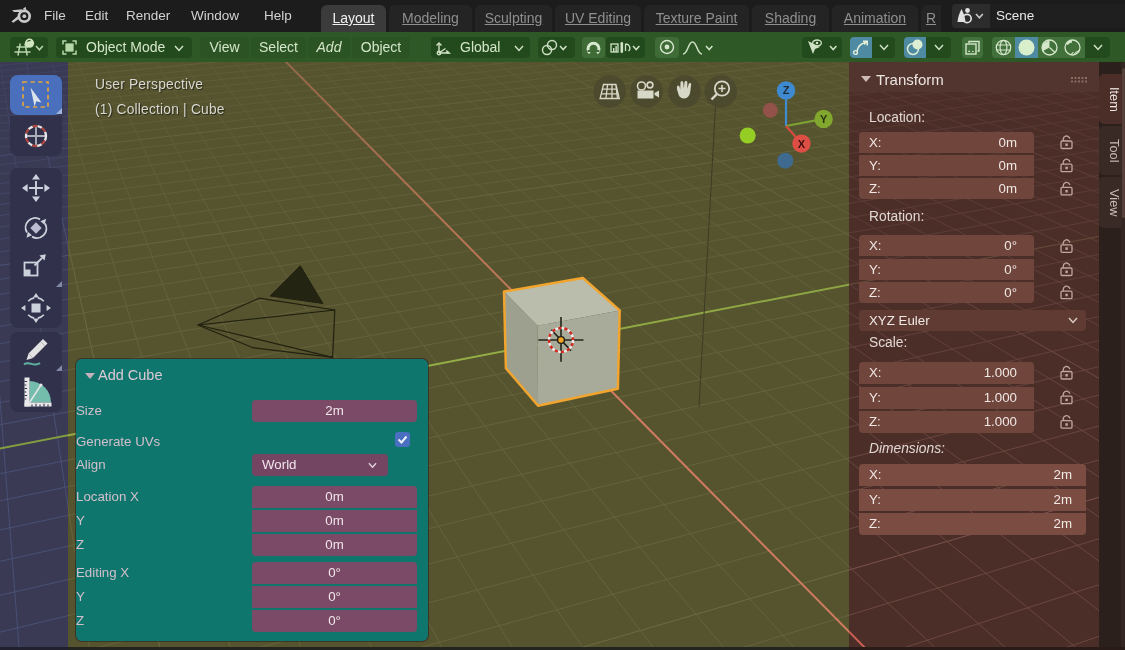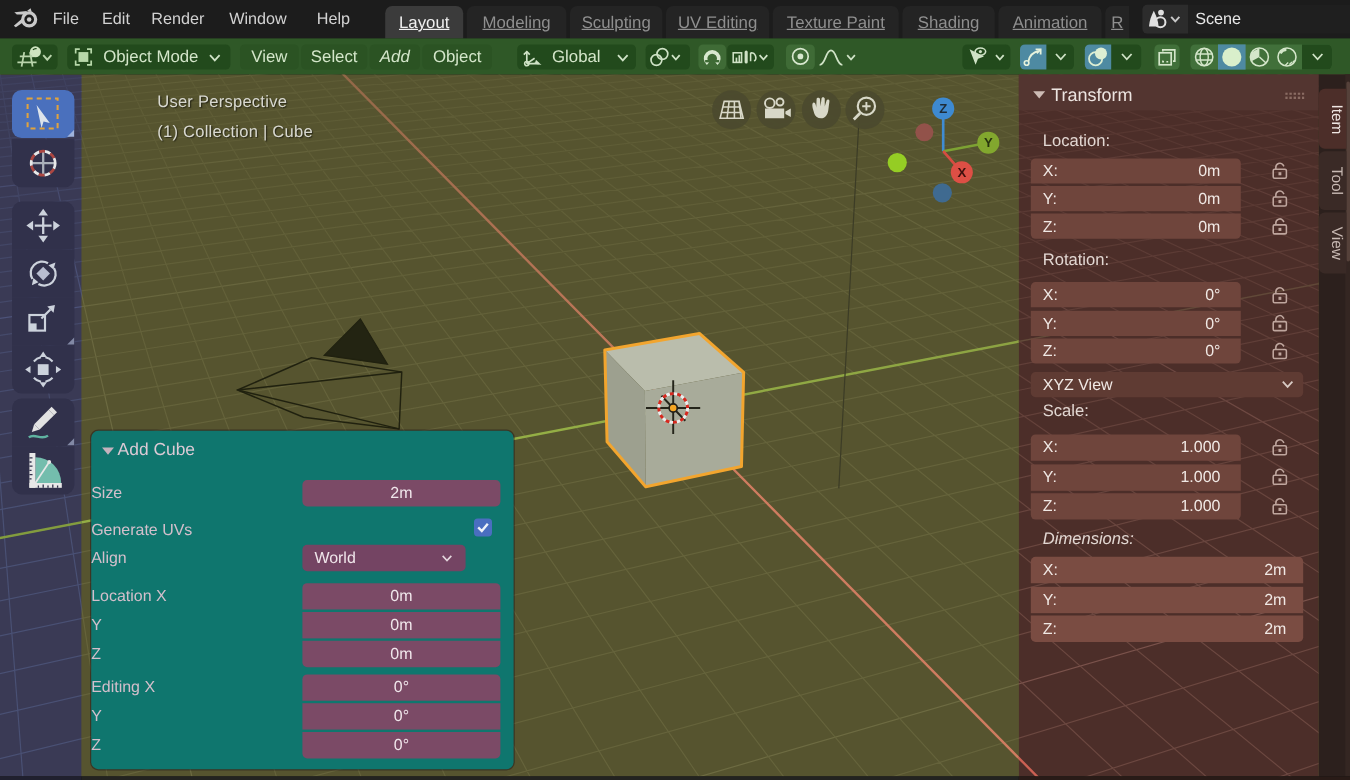--- a/index.html
+++ b/index.html
@@ -17,21 +17,21 @@
 
 #hdr { position:absolute; left:0; top:32px; width:1125px; height:30px; background:#2f5827; }
 .gbtn { position:absolute; top:4.5px; height:21px; background:#224a1c; border-radius:4px;
   color:#d4e6ca; font-size:14px; line-height:21px; }
 .glabel { position:absolute; top:4.5px; height:21px; line-height:21px; color:#d4e6ca; font-size:14px; text-align:center; }
 
 
 #vp { position:absolute; left:0; top:62px; width:1125px; height:588px; background:#56542f; }
 #vptext { position:absolute; left:95px; top:16px; color:#d8d8d0; font-size:13.8px; line-height:14px; letter-spacing:0.2px;
   text-shadow:1px 1px 1px rgba(0,0,0,0.55); }
-#vptext div { margin-bottom:10.5px;margin-left:36px; }
+#vptext div { margin-bottom:10.5px; }
 
 
 #strip { position:absolute; left:0; top:62px; width:68px; height:588px; }
 .tbtn { position:absolute; left:10px; width:52px; height:40px; background:#31314b; }
 .tbtn.active { background:#4a70bd; border-radius:8px; }
 
 
 #addcube { position:absolute; left:76px; top:359px; width:352px; height:282px;
   background:#0f766e; border-radius:6px; box-shadow:0 0 0 1px rgba(25,8,18,0.4); }
 #addcube .hdr { position:absolute; left:22px; top:8px; color:#dccad5; font-size:14.5px; }
@@ -524,21 +524,21 @@
       </div>
     <div class="sb-field" style="top:196.5px;">
         <span class="k">Y:</span>
         <span class="v" style="right:17px;">0°</span>
       </div>
     <div class="sb-field" style="top:219.7px; border-radius:0 0 4px 4px;">
         <span class="k">Z:</span>
         <span class="v" style="right:17px;">0°</span>
       </div>
     <div class="sb-field" style="top:247.5px; width:227px; border-radius:4px; background:#5f3b33;">
-        <span class="k">XYZ View</span>
+        <span class="k">XYZ Euler</span>
       <svg width="10" height="7" viewBox="0 0 10 7" style="position:absolute;right:8px;top:7px">
         <path d="M1 1 l4 4.4 l4 -4.4" fill="none" stroke="#d8cac4" stroke-width="1.5"></path>
       </svg>
     </div>
     <div class="sb-label" style="top:273px;">Scale:</div>
     <div class="sb-field" style="top:300px; height:22px; line-height:22px; border-radius:4px 4px 0 0;">
         <span class="k">X:</span>
         <span class="v" style="right:17px;">1.000</span>
       </div>
     <div class="sb-field" style="top:324.6px; height:22px; line-height:22px;">

